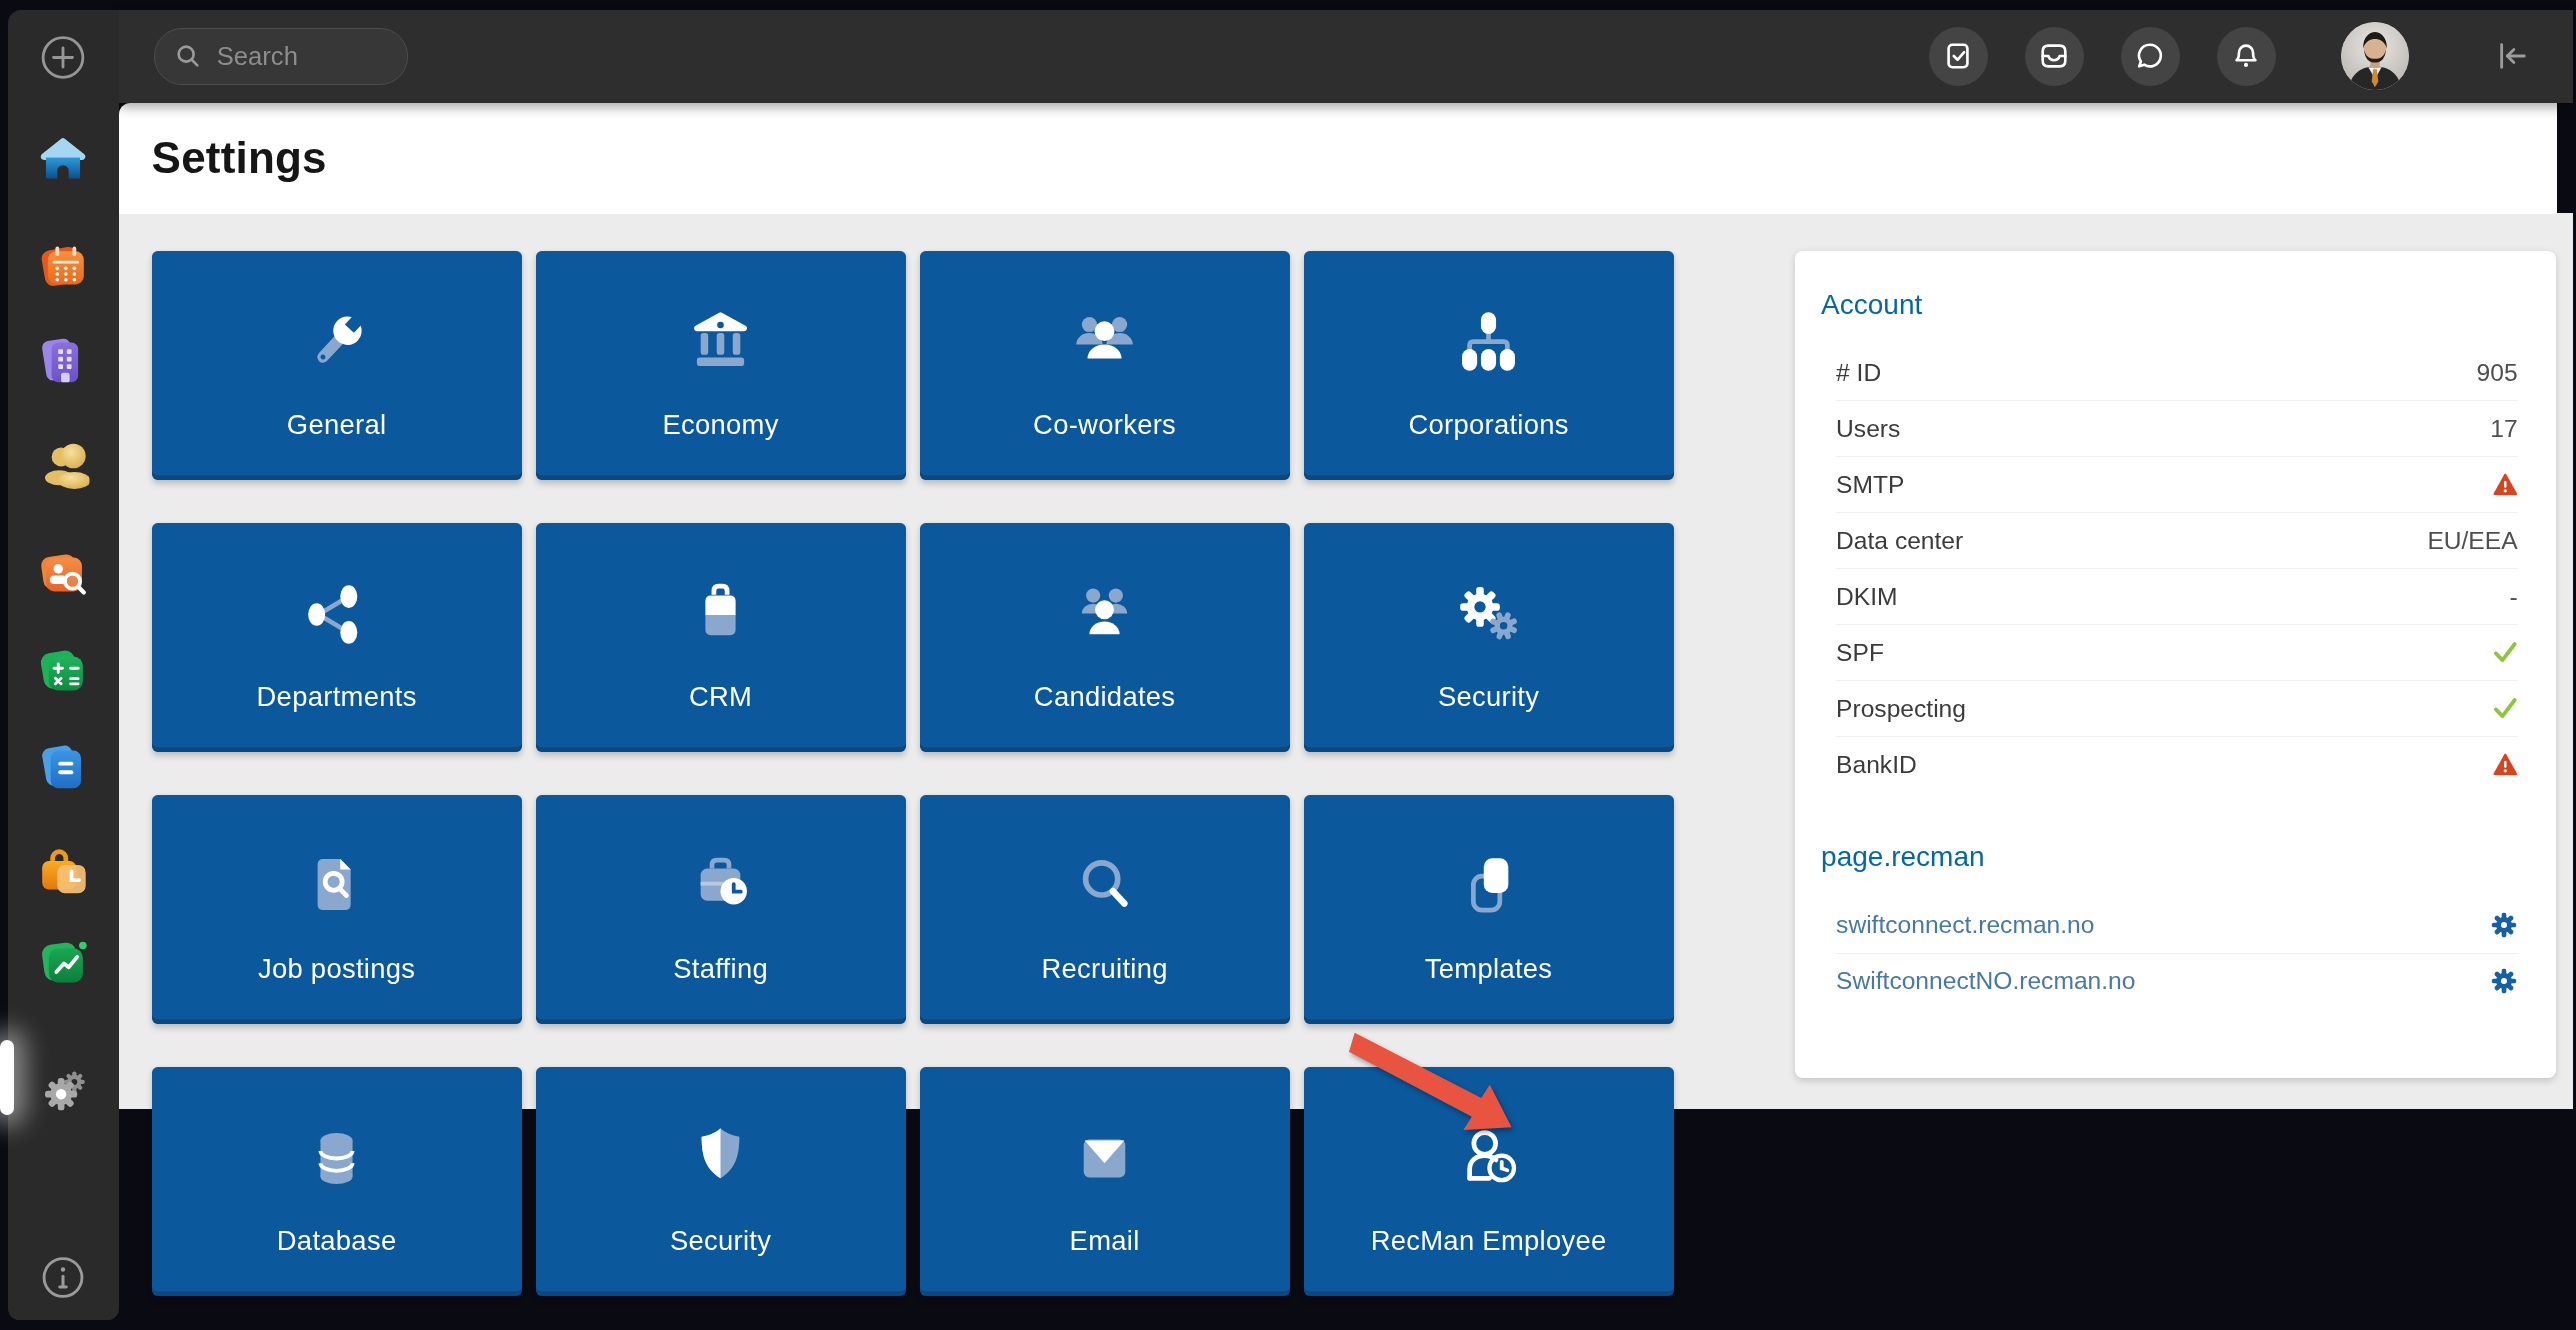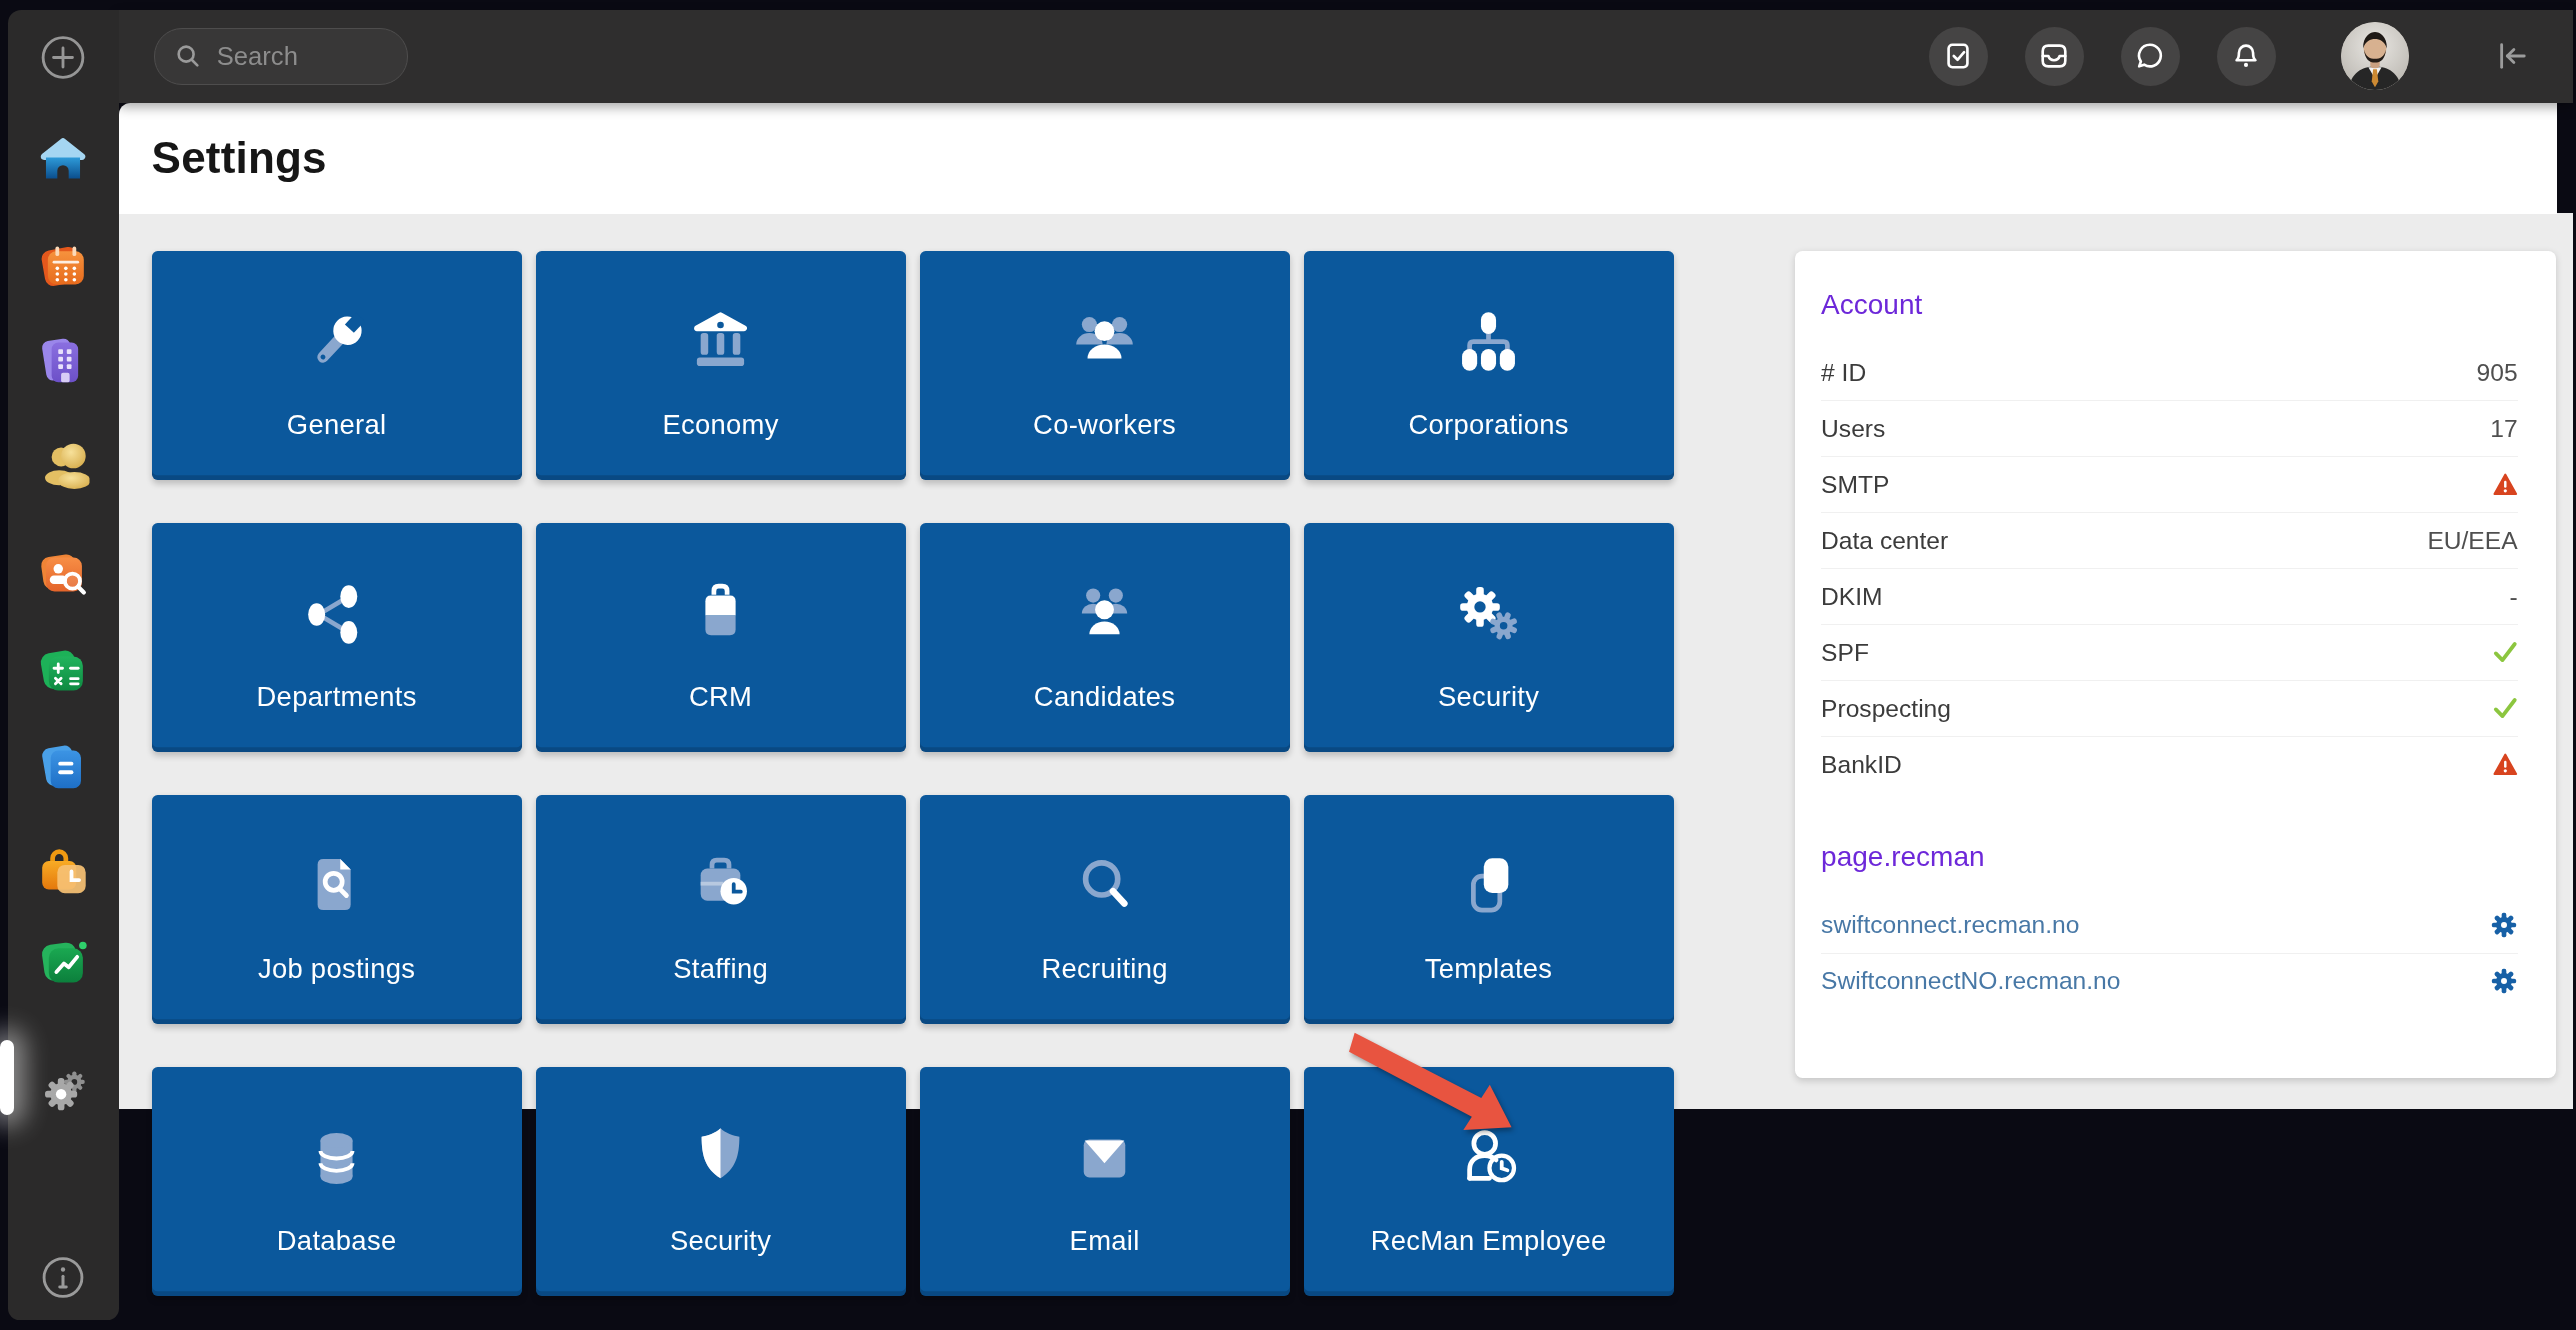--- a/index.html
+++ b/index.html
@@ -69,23 +69,23 @@
   }
   .tlabel{color:#ffffff;font-size:27.4px;font-weight:400;letter-spacing:0.3px;line-height:32px;}
   .iw{fill:#ffffff;} .ib{fill:#8aa7ce;} .ibg{fill:#0b589c;}
 
   
   #panel{
     position:absolute;left:1676px;top:38px;width:761px;height:827px;background:#ffffff;
     border-radius:7.6px;box-shadow:0 2.8px 7.6px rgba(0,0,0,0.16);box-sizing:border-box;
     padding:38px 38px 26.5px 26.5px;
   }
-  .ptitle{font-size:28px;color:#6d28d9;font-weight:400;margin:0 0 24.6px 0;}
+  .ptitle{font-size:28px;color:#0369a1;font-weight:400;margin:0 0 24.6px 0;}
   .ptitle.second{margin-top:49px;}
-  .prows{}
+  .prows{margin-left:15px;}
   .prow{height:55px;display:flex;align-items:center;justify-content:space-between;border-bottom:1.9px solid #f0f0f0;}
   .prows .prow:last-child{border-bottom:none;}
   .plabel{font-size:24.6px;color:#3b3b3b;}
   .pvalue{font-size:24.6px;color:#4f4f4f;}
   .plink{font-size:24.6px;color:#4878a6;text-decoration:none;cursor:pointer;}
   .gear-btn{background:none;border:none;padding:0;cursor:pointer;display:flex;}
 
   
   #arrow-annotation{
     position:absolute;left:1230px;top:814px;z-index:9;pointer-events:none;

